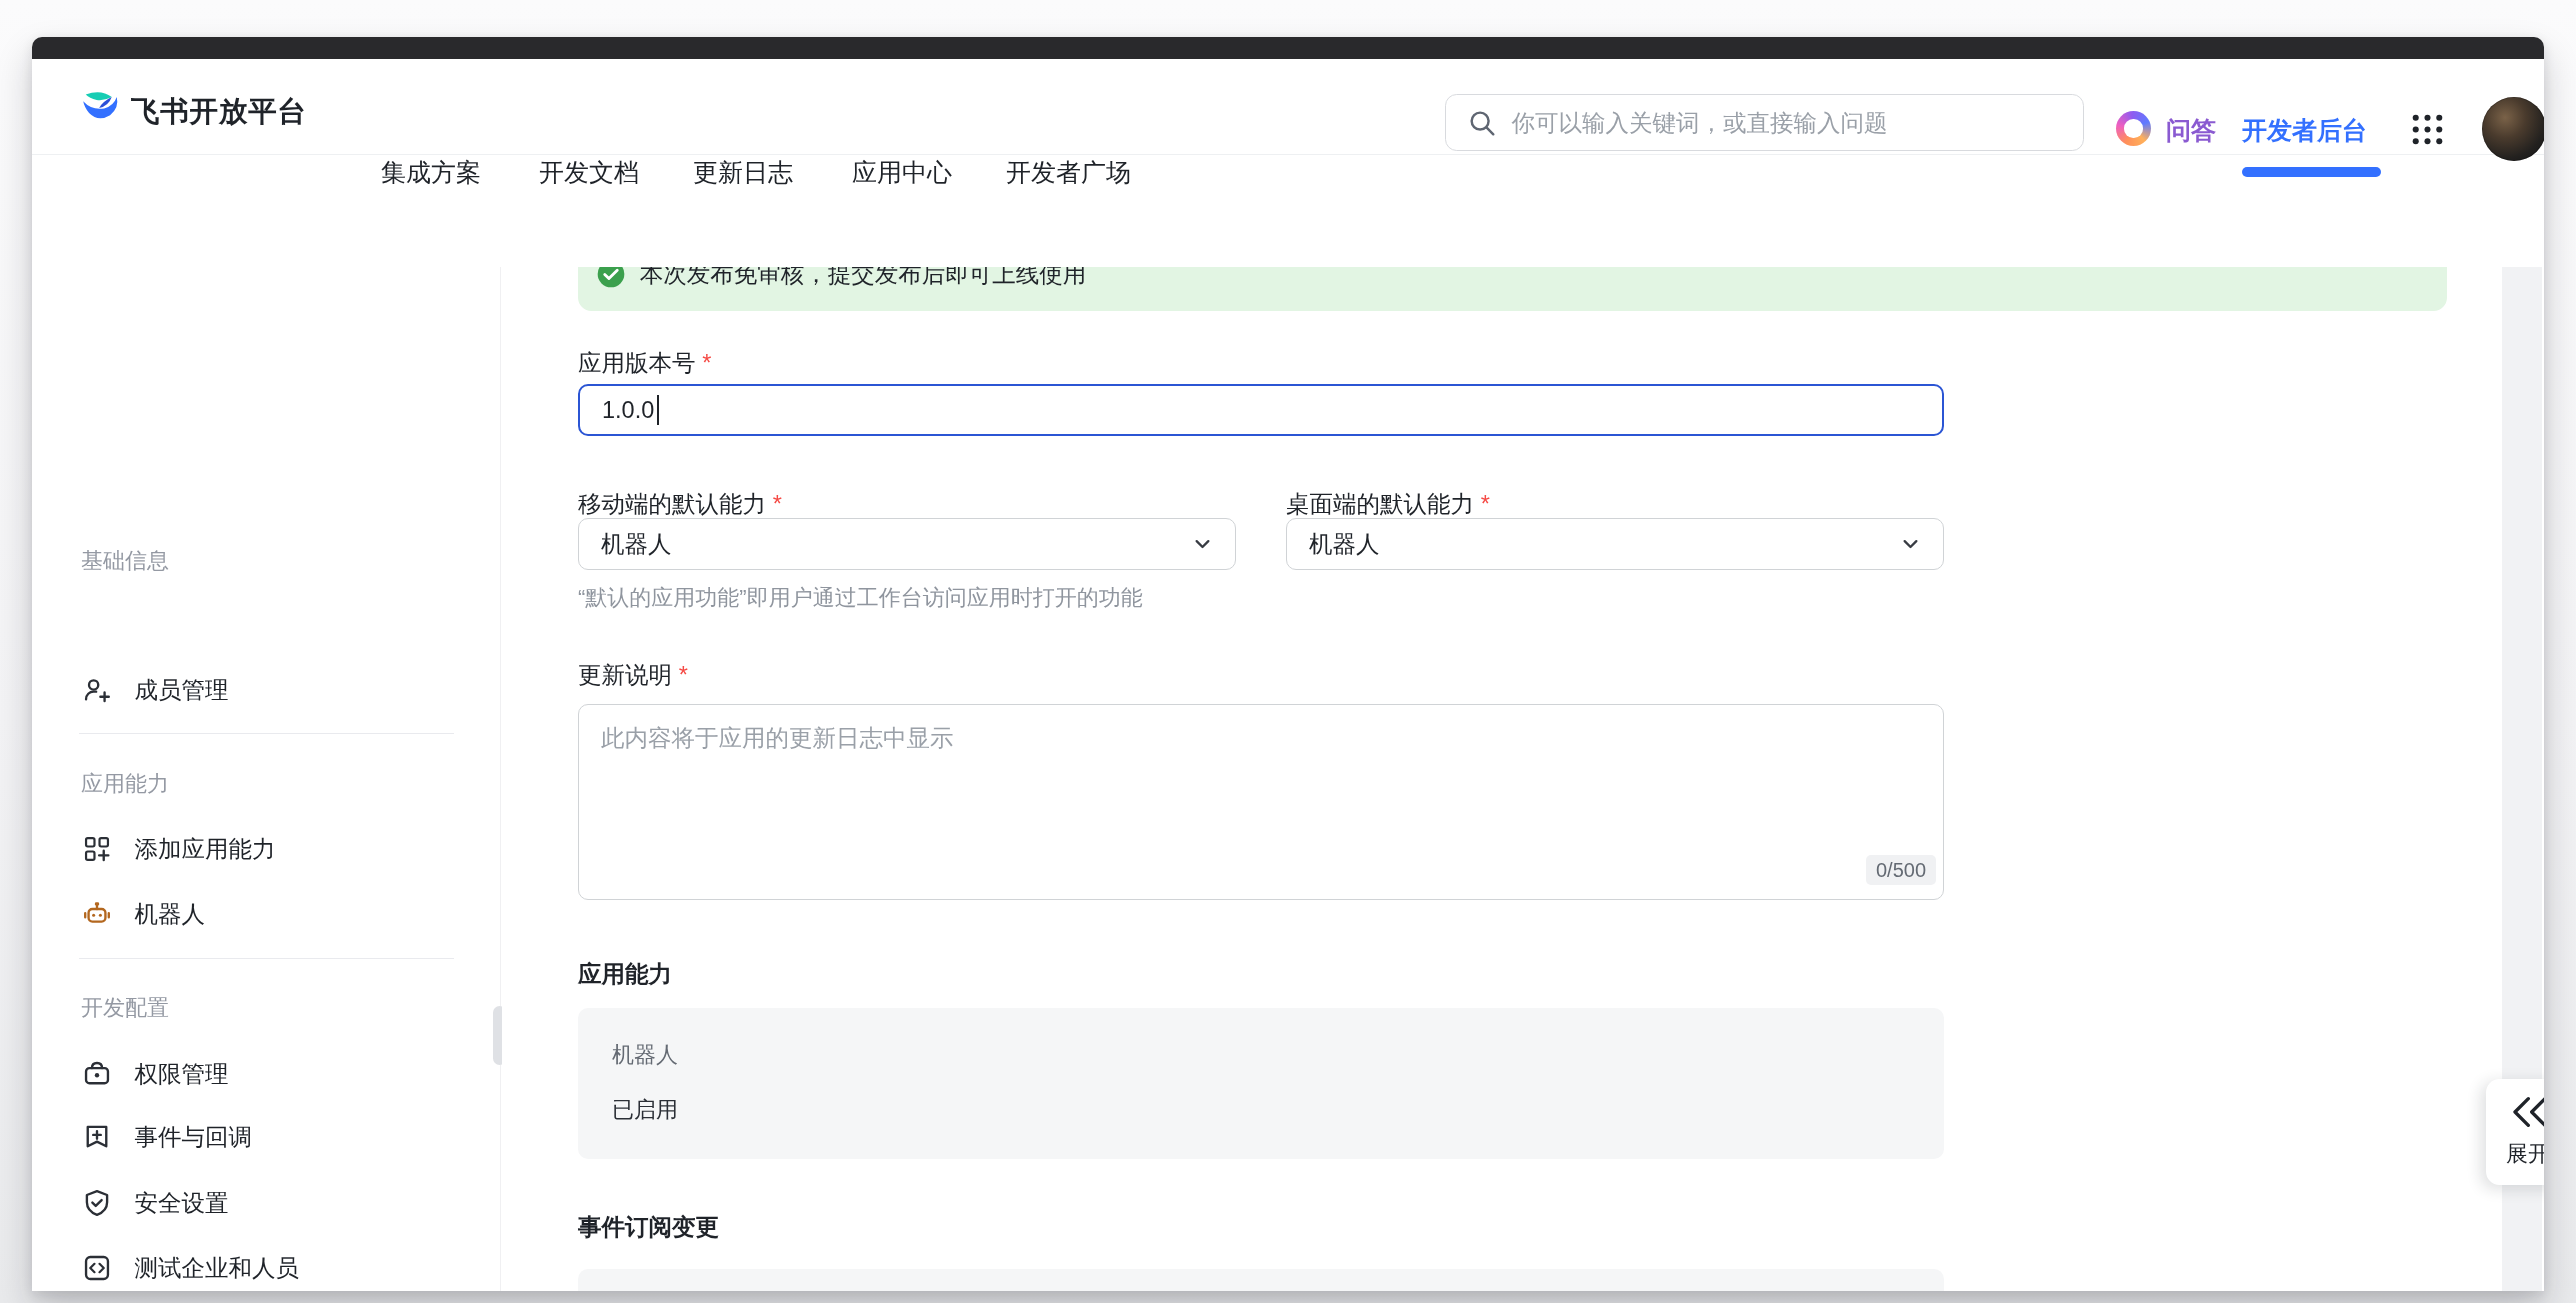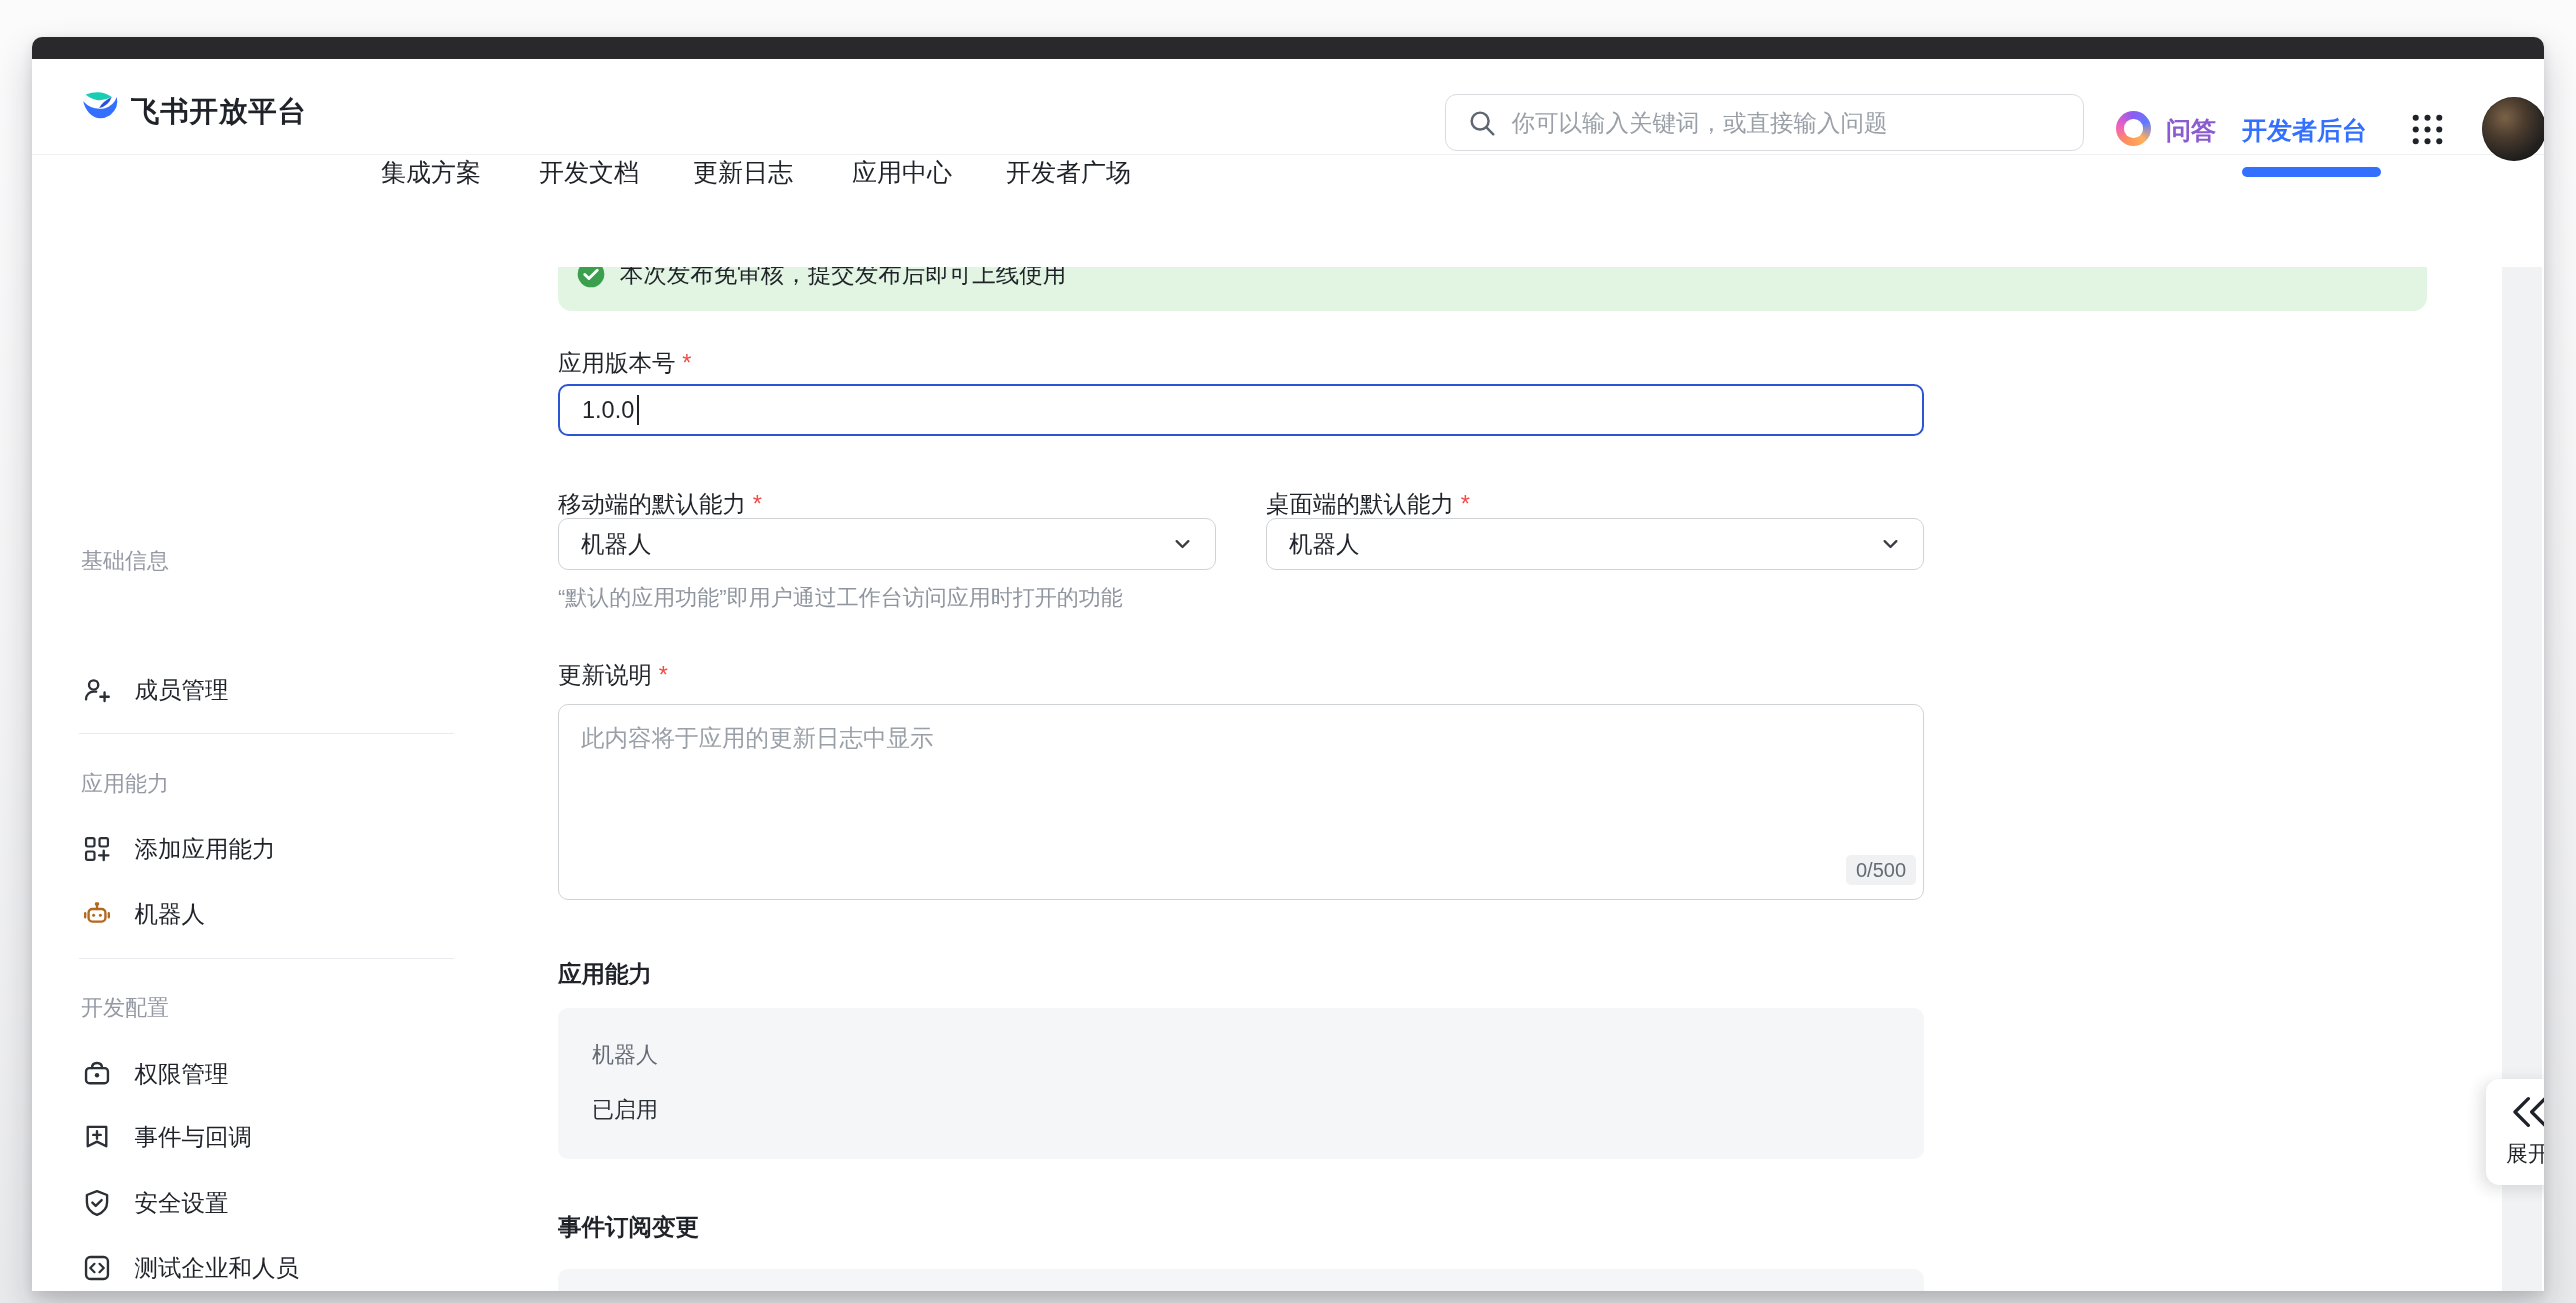--- a/index.html
+++ b/index.html
@@ -55,21 +55,21 @@
   .sidebar { position:absolute; left:0; top:230px; width:469px; height:1024px; background:#fff; border-right:0.8px solid #f0f0f2; }
   .side-label { position:absolute; left:49px; font-size:22px; color:#9499a3; line-height:27px; white-space:nowrap; }
   .side-item { position:absolute; left:25px; width:407px; height:47px; display:flex; align-items:center; gap:22px;
     padding-left:23.5px; border-radius:8.4px; cursor:pointer; }
   .side-item .lbl { font-size:23.5px; color:#1f2329; white-space:nowrap; }
   .side-div { position:absolute; left:47px; width:375px; height:0; border-top:1.7px solid #e9eaee; }
   .side-thumb { position:absolute; left:461px; top:969px; width:13.4px; height:59px; border-radius:6.7px; background:#dfe1e5; }
   .icn { width:32px; height:32px; flex:none; }
 
   
-  .main { position:absolute; left:450px; top:230px; width:2042px; height:1024px; overflow:hidden; background:#fff;padding-left:41px; }
+  .main { position:absolute; left:470px; top:230px; width:2042px; height:1024px; overflow:hidden; background:#fff;padding-left:41px; }
   .success-banner { position:absolute; left:76px; top:-30px; width:1869px; height:74px; border-radius:13.4px;
     background:#e2f5e3; display:flex; align-items:center; padding-left:18.4px; }
   .success-text { font-size:23.5px; color:#1f2329; margin-left:13.4px; white-space:nowrap; }
   .field-label { position:absolute; font-size:23.5px; color:#1f2329; line-height:28.5px; white-space:nowrap; }
   .req { color:#f54a45; margin-left:6.7px; }
   .version-input { position:absolute; left:76px; top:117px; width:1366px; height:52px; border:2.5px solid #2b55d4;
     border-radius:10px; background:#fff; display:flex; align-items:center; padding-left:22px; }
   .version-input .val { font-size:23.5px; color:#1f2329; }
   .caret { display:inline-block; width:2.5px; height:30px; background:#1f2329; margin-left:2.5px; }
   .select { position:absolute; top:251px; width:658px; height:52px; border:1.7px solid #d0d3d6; border-radius:10px;

